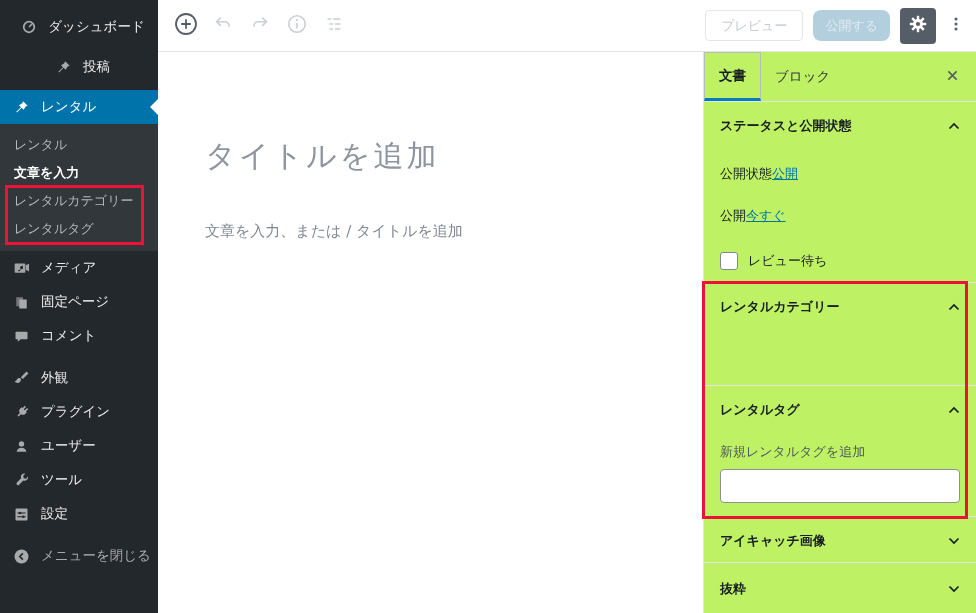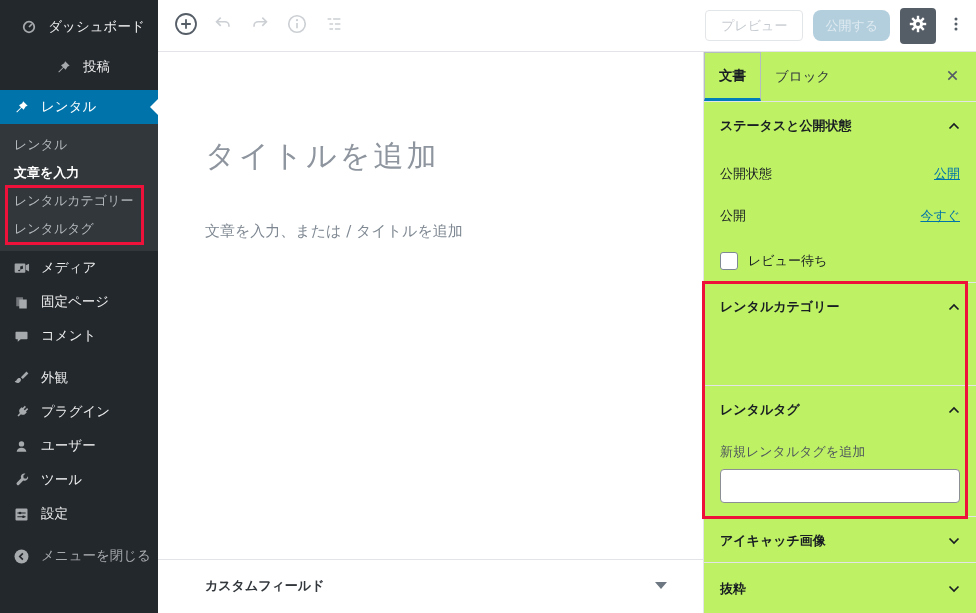--- a/index.html
+++ b/index.html
@@ -69,21 +69,21 @@
 
   .panel { border-bottom:1px solid #e2e4e7; padding:15px 16px; flex:none; }
   .panel-head { display:flex; align-items:center; justify-content:space-between; cursor:pointer; }
   .panel-title { font-weight:bold; font-size:13px; color:#191e23; }
   .chev { color:#191e23; display:flex; }
   .panel.status { height:181px; }
   .panel.cat { height:103px; }
   .panel.tag { height:131px; }
   .panel.featured { height:46px; }
   .panel.excerpt { flex:1; border-bottom:none; padding-top:17px; }
-  .srow { display:flex; justify-content:space-between; align-items:center; margin-top:30px; }
+  .srow { display:flex; align-items:center; margin-top:30px; }
   .srow.second { margin-top:24px; }
   .srow-label { color:#191e23; }
   a.link { color:#0073aa; text-decoration:underline; cursor:pointer; }
   .chk-row { display:flex; align-items:flex-start; gap:10px; margin-top:27px; }
   .checkbox { width:18px; height:18px; border:1px solid #7e8993; border-radius:3px; background:#fff; cursor:pointer; flex:none; }
   .chk-label { color:#191e23; }
   .add-cat-link { display:inline-block; margin-top:32px; }
   .tag-label { margin-top:24px; color:#50575e; }
   .tag-input { margin-top:8px; width:100%; height:34px; border:1px solid #8c8f94; border-radius:4px; background:#fff; padding:0 8px; font-family:inherit; font-size:13px; }
   .red-box.panel-box { left:-2px; top:229px; width:266px; height:238px; }
@@ -306,24 +306,20 @@
           </span>
         </button>
       </div>
     </header>
 
     <div class="workspace">
 
       <section class="canvas">
         <h1 class="title-ph">タイトルを追加</h1>
         <p class="body-ph">文章を入力、または / タイトルを追加</p>
-        <div class="custom-fields">
-          <span class="cf-label">カスタムフィールド</span>
-          <span class="cf-caret"></span>
-        </div>
       </section>
 
       <aside class="settings">
 
         <div class="tabs">
           <button class="tab active">文書</button>
           <button class="tab">ブロック</button>
           <button class="tab-close">
             <span>
               <svg viewBox="0 0 14 14" width="13" height="13">

